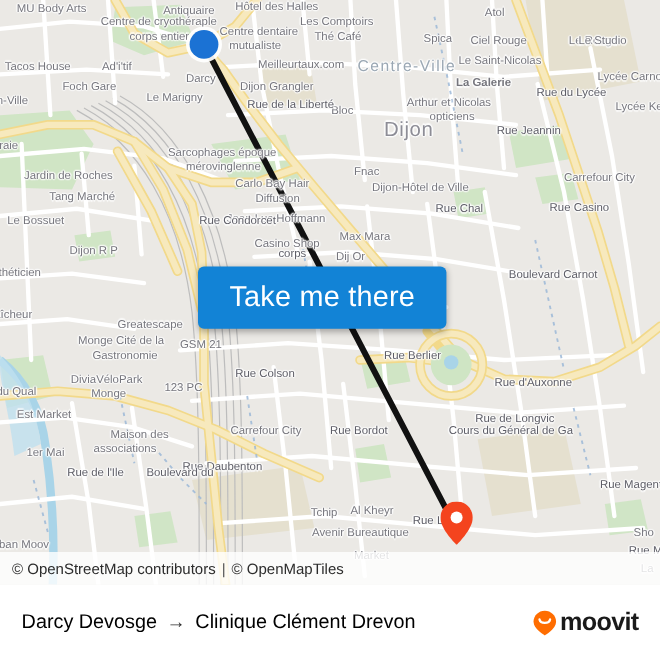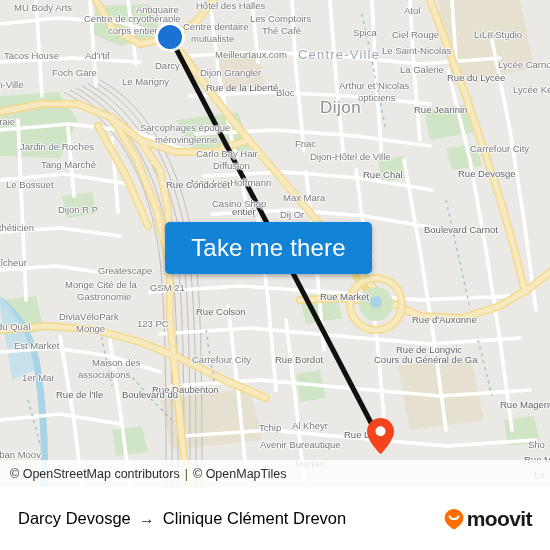--- a/index.html
+++ b/index.html
@@ -240,21 +240,21 @@
           <div class="lbl poi" style="left: 4px; top: 51px;">Tacos House</div>
           <div class="lbl poi" style="left: 85px; top: 51px;">Ad'i'tif</div>
           <div class="lbl poi" style="left: 155px; top: 61px;">Darcy</div>
           <div class="lbl poi" style="left: 215px; top: 50px;">Meilleurtaux.com</div>
           <div class="lbl poi" style="left: 382px; top: 46px;">Le Saint-Nicolas</div>
           <div class="lbl district" style="left: 298px; top: 50px;">Centre-Ville</div>
           <div class="lbl poi" style="left: 52px; top: 68px;">Foch Gare</div>
           <div class="lbl poi" style="left: -8px; top: 80px;">on-Ville</div>
           <div class="lbl poi" style="left: 122px; top: 77px;">Le Marigny</div>
           <div class="lbl poi" style="left: 200px; top: 68px;">Dijon Grangler</div>
-          <div class="lbl poi" style="left: 400px; top: 65px;">La Galerie</div>
+          <div class="lbl poi" style="left: 380px; top: 65px; font-weight: bold;">La Galerie</div>
           <div class="lbl street" style="left: 447px; top: 73px;">Rue du Lycée</div>
           <div class="lbl poi" style="left: 498px; top: 60px;">Lycée Carnot</div>
           <div class="lbl poi" style="left: 276px; top: 88px;">Bloc</div>
           <div class="lbl poi" style="left: 339px; top: 81px;">Arthur et Nicolas</div>
           <div class="lbl poi" style="left: 358px; top: 93px;">opticiens</div>
           <div class="lbl street" style="left: 414px; top: 105px;">Rue Jeannin</div>
           <div class="lbl poi" style="left: 513px; top: 85px;">Lycée Keb</div>
           <div class="lbl street" style="left: 206px; top: 83px;">Rue de la Liberté</div>
           <div class="lbl poi" style="left: -6px; top: 117px;">éraie</div>
           <div class="lbl city" style="left: 320px; top: 103px;">Dijon</div>
@@ -263,33 +263,33 @@
           <div class="lbl poi" style="left: 155px; top: 135px;">mérovinglenne</div>
           <div class="lbl poi" style="left: 295px; top: 139px;">Fnac</div>
           <div class="lbl poi" style="left: 310px; top: 152px;">Dijon-Hôtel de Ville</div>
           <div class="lbl poi" style="left: 470px; top: 144px;">Carrefour City</div>
           <div class="lbl poi" style="left: 196px; top: 149px;">Carlo Bay Hair</div>
           <div class="lbl poi" style="left: 213px; top: 161px;">Diffusion</div>
           <div class="lbl poi" style="left: 41px; top: 160px;">Tang Marché</div>
           <div class="lbl poi" style="left: 6px; top: 180px;">Le Bossuet</div>
           <div class="lbl poi" style="left: 189px; top: 178px;">Jean Luc Hoffmann</div>
           <div class="lbl poi" style="left: 283px; top: 193px;">Max Mara</div>
-          <div class="lbl street" style="left: 458px; top: 169px;">Rue Devosge</div>
+          <div class="lbl street" style="left: 458px; top: 169px;">Rue Casino</div>
           <div class="lbl poi" style="left: 58px; top: 205px;">Dijon R P</div>
           <div class="lbl street" style="left: 126px; top: 180px; margin-left: 40px;">Rue Condorcet</div>
           <div class="lbl poi" style="left: 178px; top: 199px; margin-left: 34px;">Casino Shop</div>
-          <div class="lbl street" style="left: 232px; top: 207px;">entier</div>
+          <div class="lbl street" style="left: 232px; top: 207px;">corps</div>
           <div class="lbl poi" style="left: 280px; top: 210px;">Dij Or</div>
           <div class="lbl street" style="left: 363px; top: 170px;">Rue Chal</div>
           <div class="lbl poi" style="left: -6px; top: 223px;">sthéticien</div>
           <div class="lbl street" style="left: 424px; top: 225px;">Boulevard Carnot</div>
           <div class="lbl poi" style="left: -8px; top: 258px;">raîcheur</div>
           <div class="lbl poi" style="left: 98px; top: 258px; margin-top: 8px;">Greatescape</div>
           <div class="lbl street" style="left: 286px; top: 253px;">Rue Turgot</div>
-          <div class="lbl street" style="left: 320px; top: 292px;">Rue Market</div>
+          <div class="lbl street" style="left: 320px; top: 292px;">Rue Berlier</div>
           <div class="lbl poi" style="left: 65px; top: 280px;">Monge Cité de la</div>
           <div class="lbl poi" style="left: 77px; top: 292px;">Gastronomie</div>
           <div class="lbl poi" style="left: 150px; top: 283px;">GSM 21</div>
           <div class="lbl street" style="left: 196px; top: 307px;">Rue Colson</div>
           <div class="lbl street" style="left: 412px; top: 315px;">Rue d'Auxonne</div>
           <div class="lbl poi" style="left: -3px; top: 322px;">du Qual</div>
           <div class="lbl poi" style="left: 59px; top: 312px;">DiviaVéloPark</div>
           <div class="lbl poi" style="left: 76px; top: 324px;">Monge</div>
           <div class="lbl poi" style="left: 137px; top: 319px;">123 PC</div>
           <div class="lbl poi" style="left: 14px; top: 341px;">Est Market</div>

